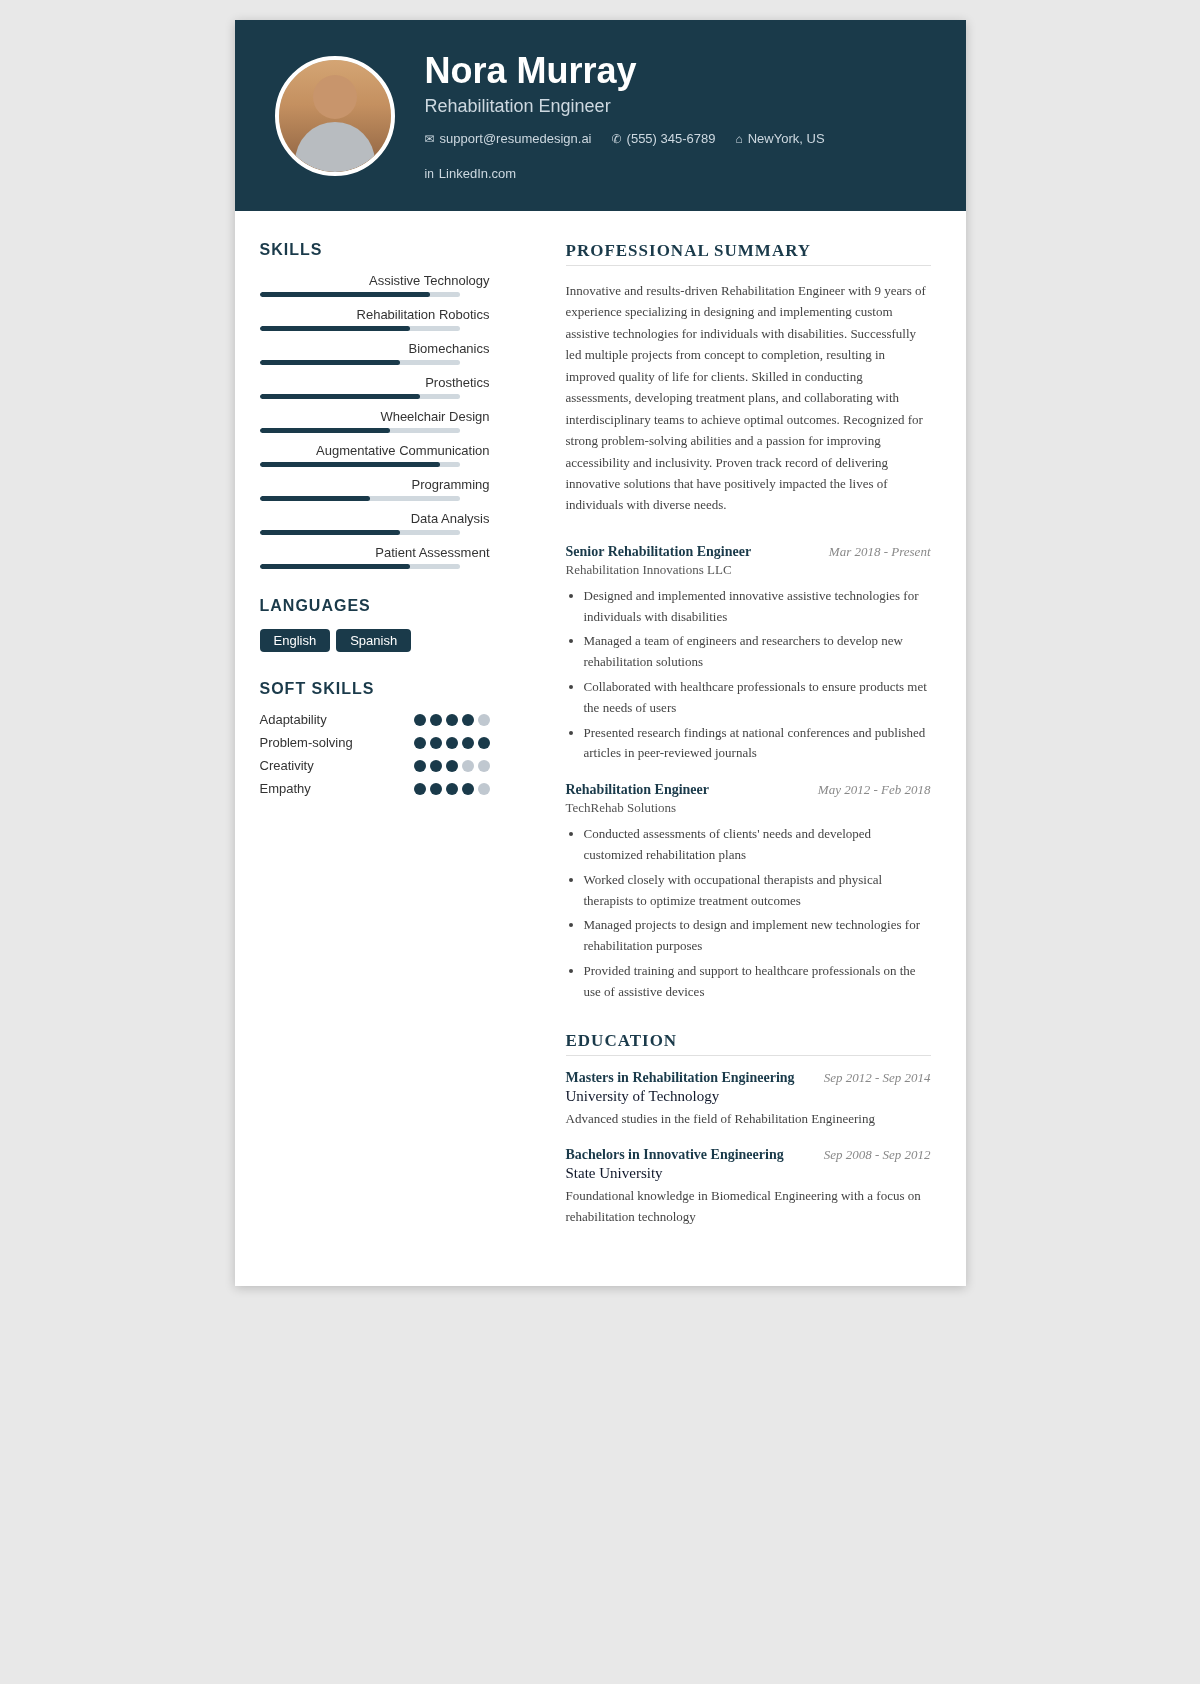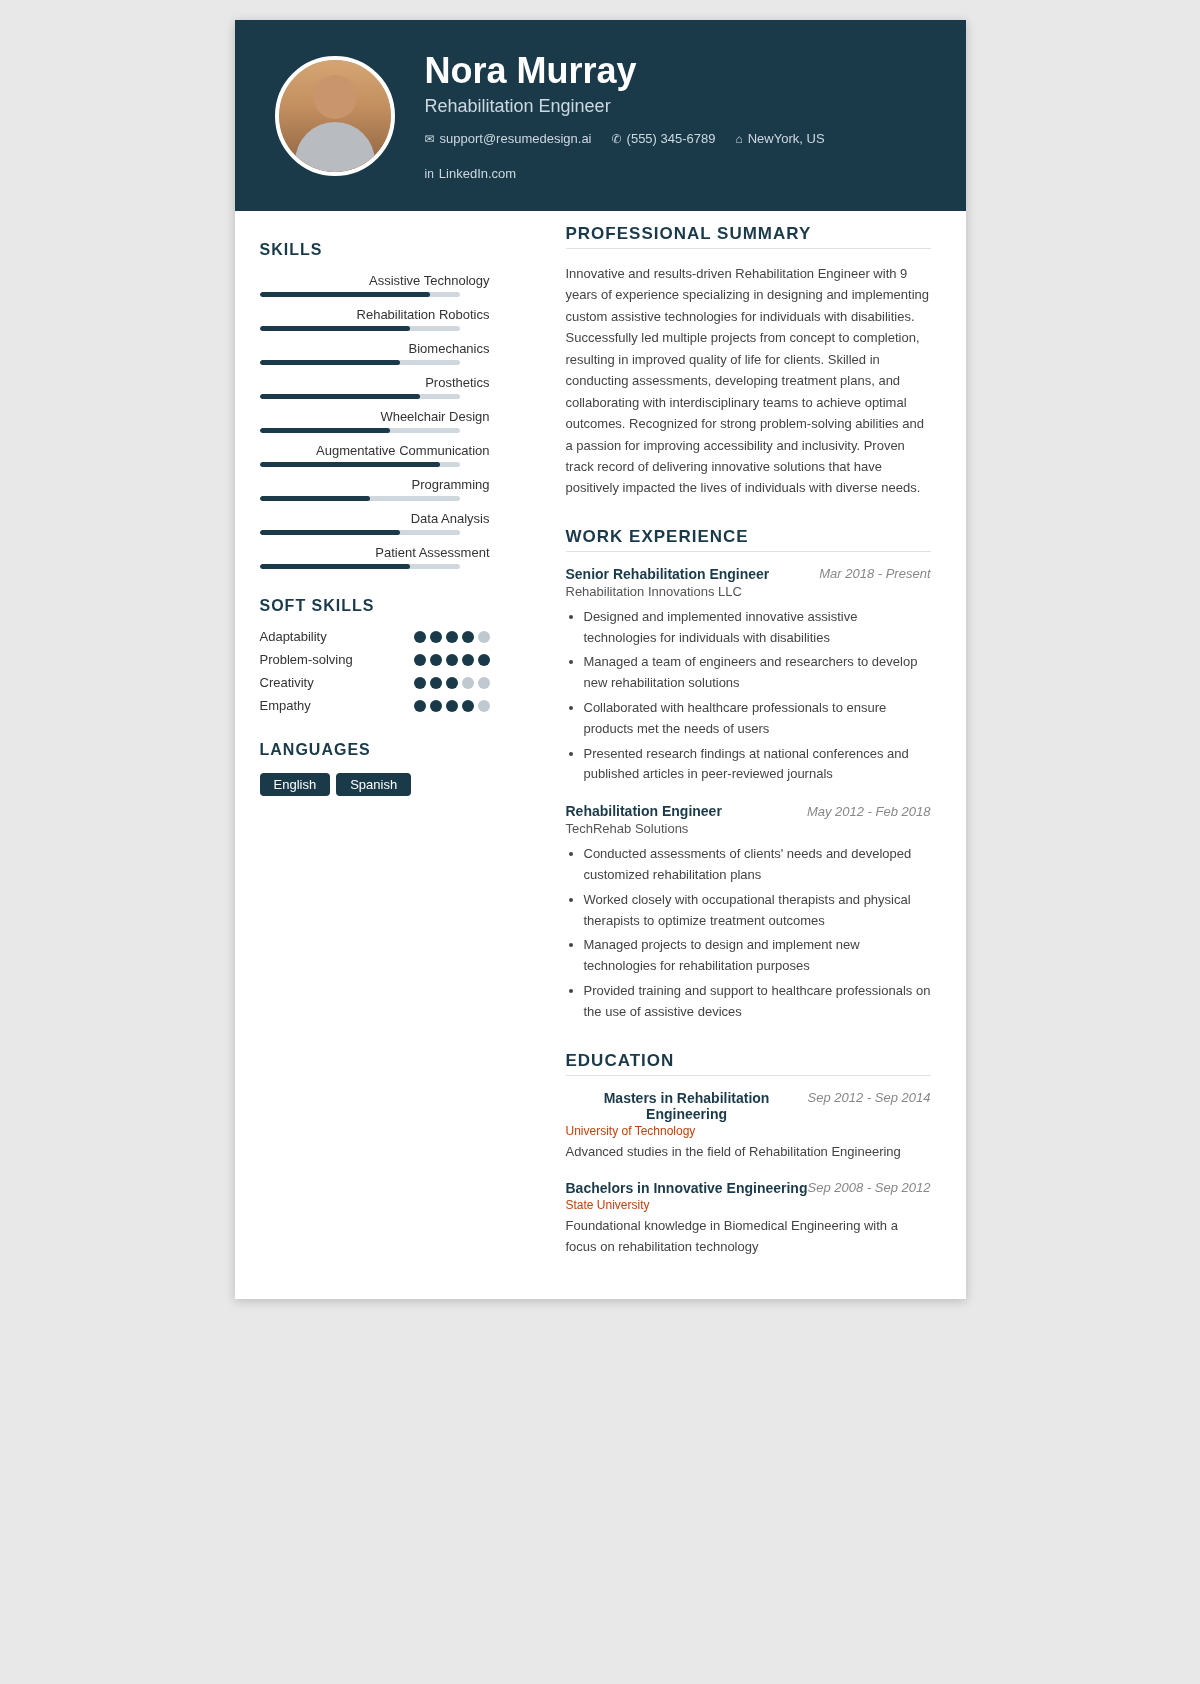--- a/index.html
+++ b/index.html
@@ -168,21 +168,22 @@
       background: #1a3a4a;
       color: #fff;
       border-radius: 4px;
       padding: 4px 14px;
       font-size: 13px;
       margin-right: 6px;
     }
     
     .main {
       flex: 1;
-      padding: 13px 35px;
+      padding: 30px 35px;
+      font-family: Liberation Serif, serif;
     }
     .main-section {
       margin-bottom: 28px;
     }
     .main-section-title {
       font-size: 17px;
       font-weight: bold;
       color: #1a3a4a;
       text-transform: uppercase;
       letter-spacing: 1px;
@@ -241,22 +242,22 @@
       color: #1a3a4a;
       text-align: center;
     }
     .edu-date {
       font-size: 13px;
       color: #888;
       font-style: italic;
       white-space: nowrap;
     }
     .edu-school {
-      font-size: 12px;
-      color: #c2410c;
+      font-size: 15px;
+      color: #0f172a;
       margin-bottom: 4px;
     }
     .edu-desc {
       font-size: 13px;
       color: #444;
       line-height: 1.6;
       margin-bottom: 18px;
     }
   </style>
 </head>
@@ -350,20 +351,25 @@
             <div class="skill-item">
     <div class="skill-name">Patient Assessment</div>
     <div class="skill-bar-bg">
       <div class="skill-bar-fill" style="width:75%"></div>
     </div>
   </div>
           </div>
       </div>
 
       <div class="sidebar-section">
+        <div class="section-title">LANGUAGES</div>
+        <div id="languages-container"><span class="lang-tag">English</span><span class="lang-tag">Spanish</span></div>
+      </div>
+
+      <div class="sidebar-section">
         <div class="section-title">SOFT SKILLS</div>
         <div id="soft-skills-container">
             <div class="soft-skill-item">
     <div class="soft-skill-name">Adaptability</div>
     <div class="dots">
                 <div class="dot filled"></div>
                 <div class="dot filled"></div>
                 <div class="dot filled"></div>
                 <div class="dot filled"></div>
                 <div class="dot empty"></div>
@@ -395,36 +401,30 @@
                 <div class="dot filled"></div>
                 <div class="dot filled"></div>
                 <div class="dot filled"></div>
                 <div class="dot filled"></div>
                 <div class="dot empty"></div>
               </div>
   </div>
           </div>
       </div>
 
-      <div class="sidebar-section">
-        <div class="section-title">LANGUAGES</div>
-        <div id="languages-container"><span class="lang-tag">English</span><span class="lang-tag">Spanish</span></div>
-      </div>
-
     </div>
 
     <div class="main">
 
       <div class="main-section">
         <div class="main-section-title">PROFESSIONAL SUMMARY</div>
         <div class="summary-text">Innovative and results-driven Rehabilitation Engineer with 9 years of experience specializing in designing and implementing custom assistive technologies for individuals with disabilities. Successfully led multiple projects from concept to completion, resulting in improved quality of life for clients. Skilled in conducting assessments, developing treatment plans, and collaborating with interdisciplinary teams to achieve optimal outcomes. Recognized for strong problem-solving abilities and a passion for improving accessibility and inclusivity. Proven track record of delivering innovative solutions that have positively impacted the lives of individuals with diverse needs.</div>
       </div>
 
       <div class="main-section">
-        <div class="main-section-title">WORK EXPERIENCE</div>
         <div id="jobs-container">
             <div>
     <div class="job-header">
       <div class="job-title">Senior Rehabilitation Engineer</div>
       <div class="job-date">Mar 2018 - Present</div>
     </div>
     <div class="job-company">Rehabilitation Innovations LLC</div>
     <ul class="job-bullets">
                 <li>Designed and implemented innovative assistive technologies for individuals with disabilities</li>
                 <li>Managed a team of engineers and researchers to develop new rehabilitation solutions</li>

